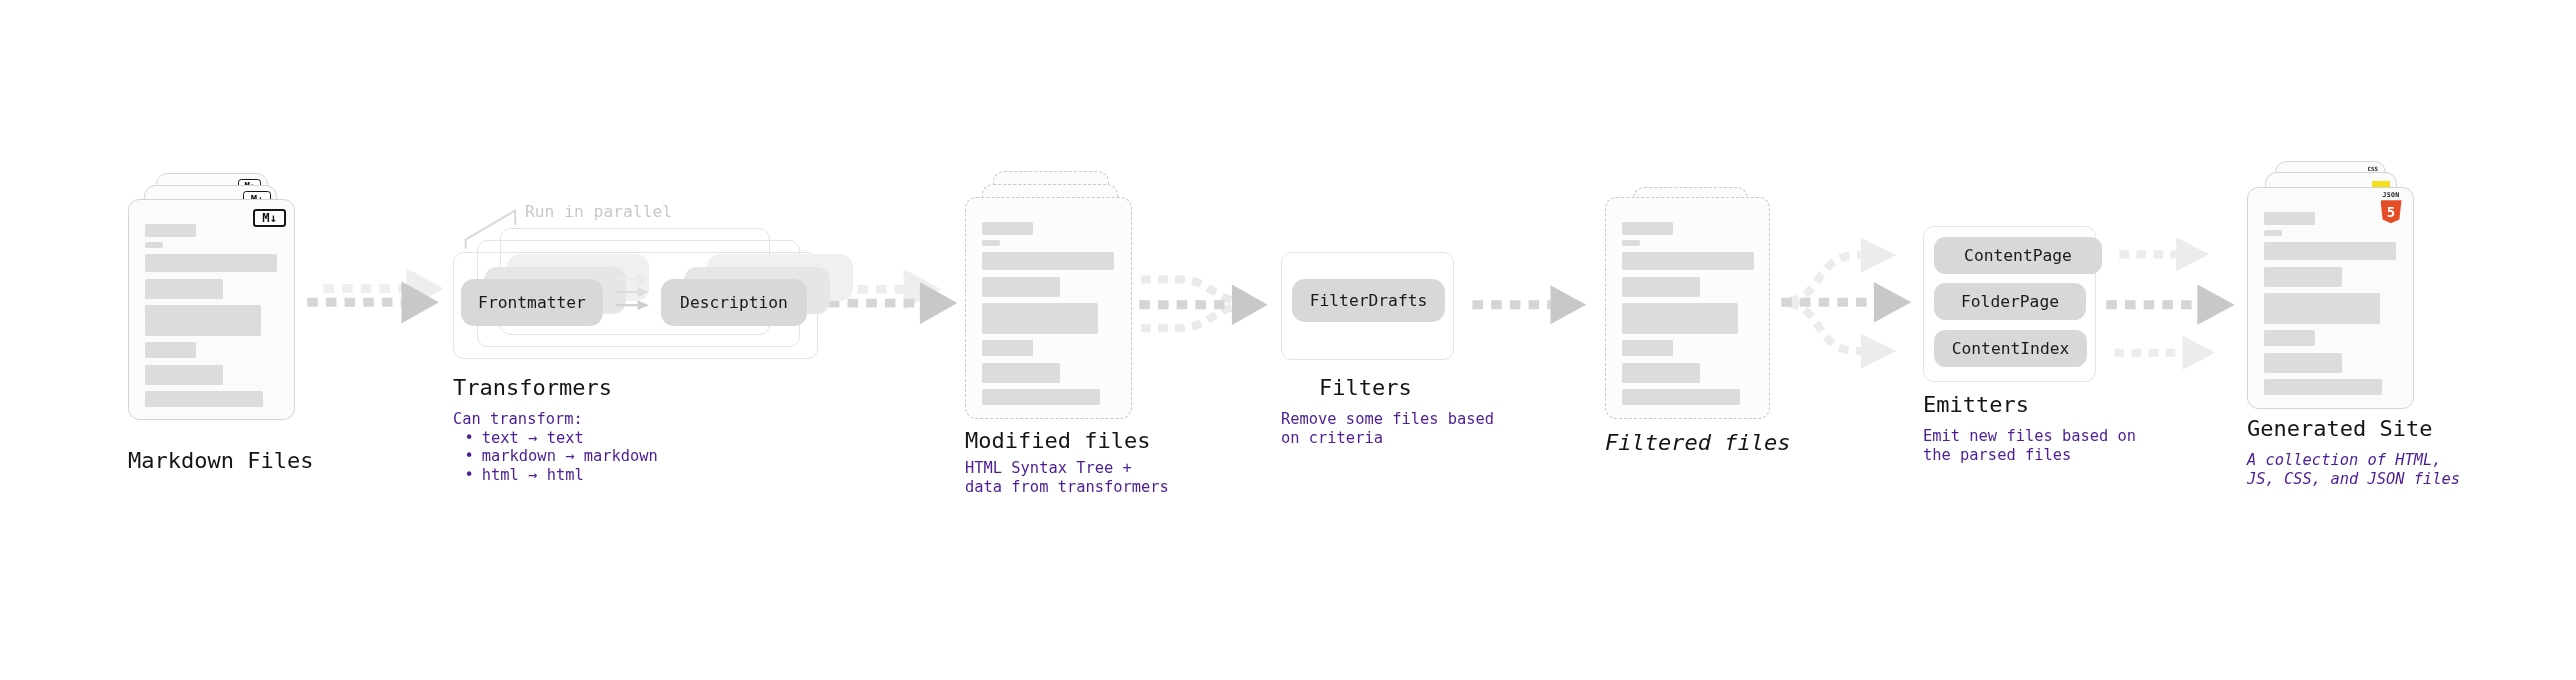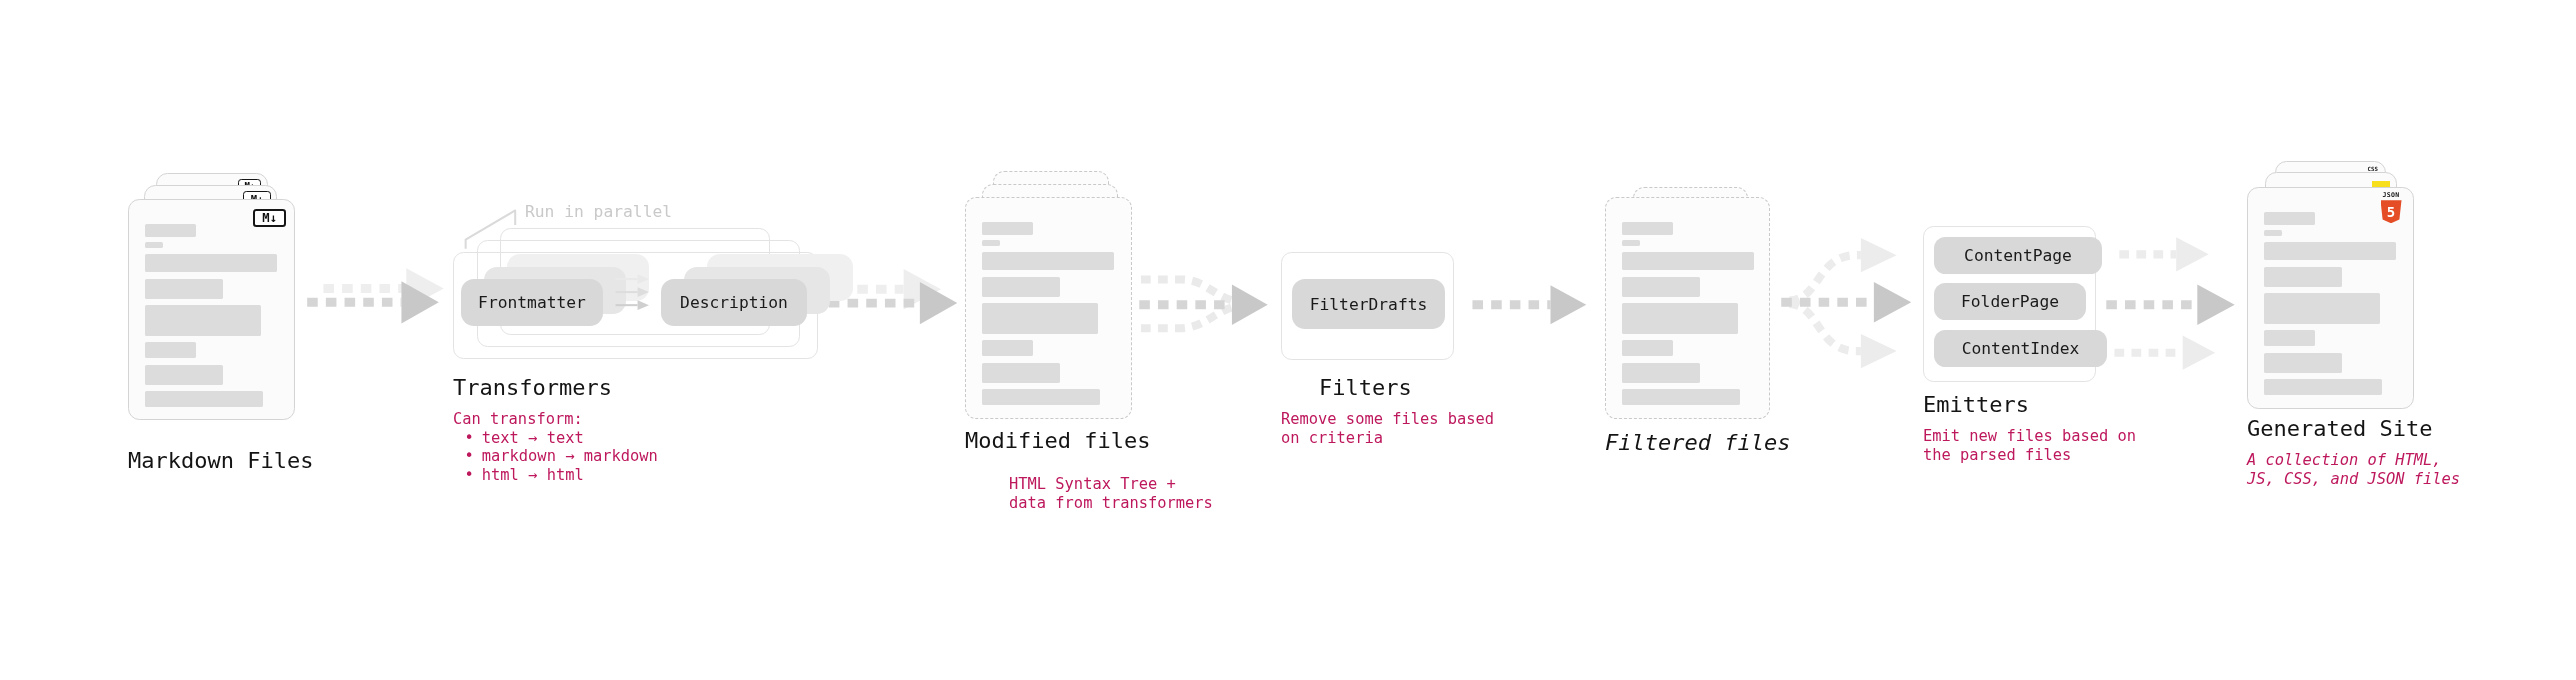--- a/index.html
+++ b/index.html
@@ -18,21 +18,21 @@
   .b7{top:165px;width:78px;height:19.5px}.b8{top:191px;width:118px;height:16.3px}
   
   .obox{position:absolute;border:1.6px solid #e3e3e3;border-radius:10.6px;box-sizing:border-box;background:transparent;}
   .pill{position:absolute;background:#d8d8d8;border-radius:13px;display:flex;align-items:center;justify-content:center;
         font-size:16.3px;color:#1a1a1a;white-space:nowrap;}
   .pill.ghost1{background:#e6e6e6;}
   .pill.ghost2{background:#f0f0f0;}
   .pill.sm{border-radius:11.4px;}
   
   .h1{position:absolute;font-size:22px;font-weight:500;color:#141414;white-space:nowrap;}
-  .sub{position:absolute;font-size:15.4px;color:#be185d;line-height:18.7px;white-space:nowrap;}
+  .sub{position:absolute;font-size:15.4px;color:#4c1d95;line-height:18.7px;white-space:nowrap;}
   .sub .bullet-row{padding-left:11.4px;}
   .sub .bullet{padding-right:8.1px;}
   .note{position:absolute;font-size:16.3px;color:#c9c9c9;white-space:nowrap;}
   
   .md-badge{position:absolute;right:8.1px;top:9px;width:32.5px;height:18px;background:#fff;border:2px solid #161616;
             border-radius:3.3px;display:flex;align-items:center;justify-content:center;font-size:12.2px;font-weight:bold;color:#111;box-sizing:border-box;}
   .md-badge.sm2{right:4.9px;top:4.9px;width:28px;height:16.3px;font-size:10.6px;border-width:1.6px;}
   .md-badge.sm3{right:5.7px;top:4.9px;width:23px;height:14px;font-size:9px;border-width:1.6px;}
   .html5-badge{position:absolute;right:9.8px;top:4.1px;width:24.4px;text-align:center;}
   .h5-label{font-size:6.5px;font-weight:800;color:#111;letter-spacing:0.4px;line-height:7.3px;}
@@ -164,29 +164,29 @@
           <div class="bar b2"></div>
           <div class="bar b3"></div>
           <div class="bar b4"></div>
           <div class="bar b5"></div>
           <div class="bar b6"></div>
           <div class="bar b7"></div>
           <div class="bar b8"></div>
         </div>
     </div>
     <div class="h1" style="left:965px;top:428px;">Modified files</div>
-    <div class="sub" style="left:965px;top:475px;margin-left:44px;">
+    <div class="sub" style="left:965px;top:459px;">
       <div>HTML Syntax Tree +</div>
       <div>data from transformers</div>
     </div>
   </div>
 
   <div>
     <div class="obox" style="left:1281px;top:252px;width:173px;height:108px;"></div>
-    <div class="pill" style="left:1292px;top:279px;width:153px;height:50px;">FilterDrafts</div>
+    <div class="pill" style="left:1292px;top:279px;width:153px;height:43px;">FilterDrafts</div>
     <div class="h1" style="left:1281px;top:375px;margin-left:38px;">Filters</div>
     <div class="sub" style="left:1281px;top:410px;">
       <div>Remove some files based</div>
       <div>on criteria</div>
     </div>
   </div>
 
   <div>
     <div class="doc dashed" style="left:1633px;top:187px;width:115px;height:45px;"></div>
     <div class="doc dashed" style="left:1605px;top:197px;width:165px;height:222px;">
@@ -201,21 +201,21 @@
           <div class="bar b8"></div>
         </div>
     </div>
     <div class="h1" style="left:1605px;top:430px;font-style:italic;">Filtered files</div>
   </div>
 
   <div>
     <div class="obox" style="left:1923px;top:226px;width:173px;height:156px;"></div>
     <div class="pill sm" style="left:1934px;top:237px;width:168px;height:37px;">ContentPage</div>
     <div class="pill sm" style="left:1934px;top:283px;width:152px;height:37px;">FolderPage</div>
-    <div class="pill sm" style="left:1934px;top:330px;width:173px;height:37px;">ContentIndex</div>
+    <div class="pill sm" style="left:1934px;top:330px;width:153px;height:37px;">ContentIndex</div>
     <div class="h1" style="left:1923px;top:392px;">Emitters</div>
     <div class="sub" style="left:1923px;top:427px;">
       <div>Emit new files based on</div>
       <div>the parsed files</div>
     </div>
   </div>
 
   <div>
     <div class="doc" style="left:2275px;top:161px;width:111px;height:49px;">
       <div class="css-badge">

